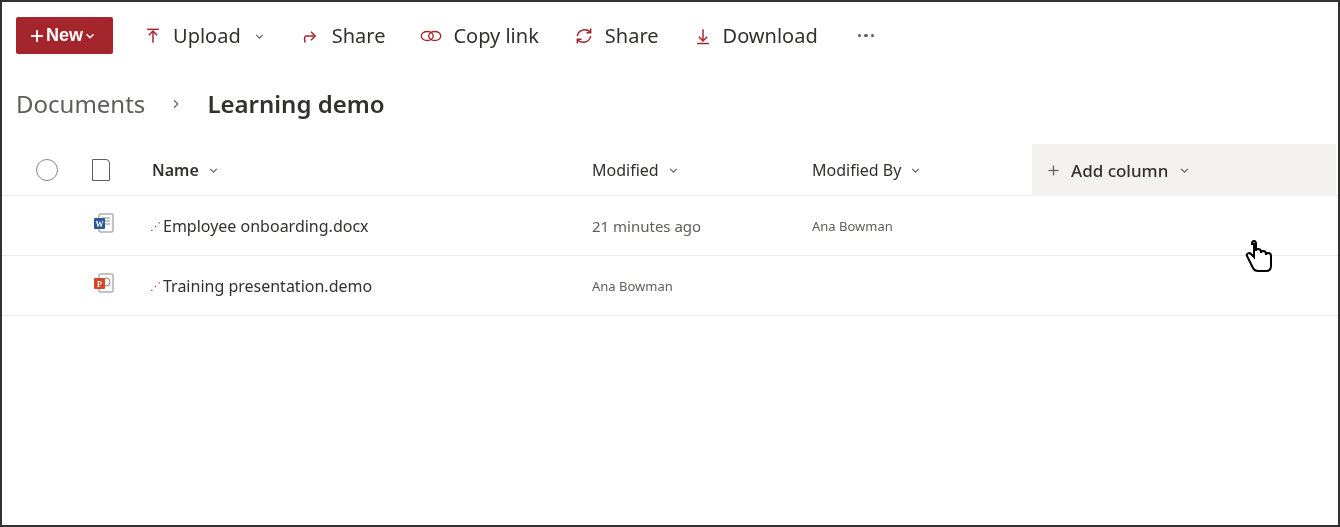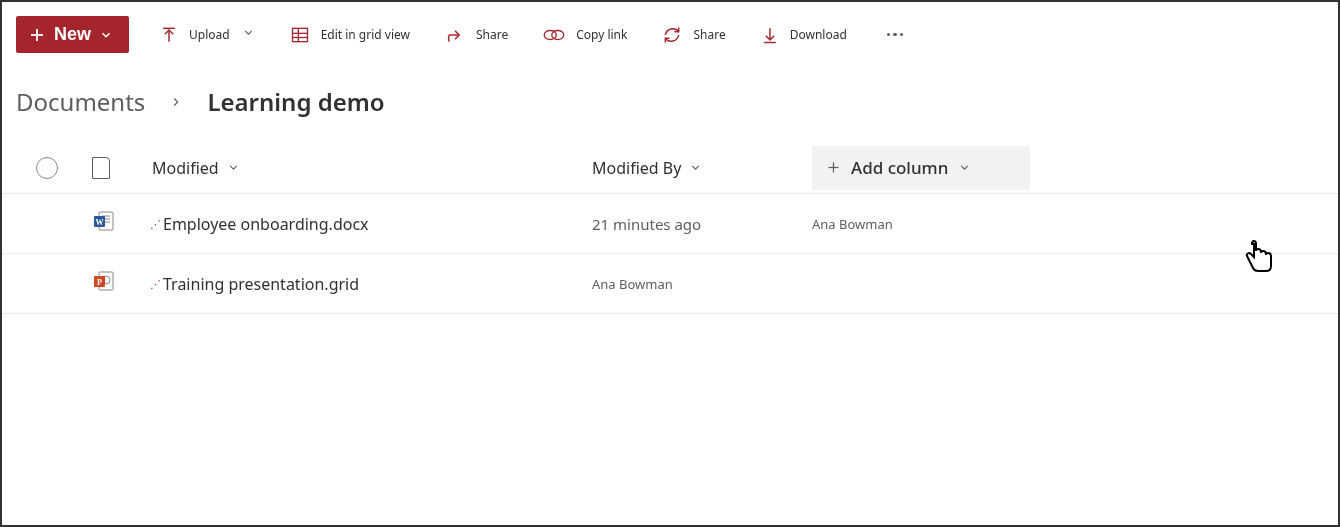--- a/index.html
+++ b/index.html
@@ -33,32 +33,31 @@
   .btn-primary {
     background: var(--accent);
     color: #fff;
     border: none;
     border-radius: 2px;
     padding: 8px 16px 8px 12px;
     font-size: 18px;
     font-weight: 600;
     display: inline-flex;
     align-items: center;
-    gap: 8px;
     cursor: pointer;
   }
   .btn-primary svg { stroke: #fff; }
   .cmd {
     display: inline-flex;
     align-items: center;
     gap: 10px;
     cursor: pointer;
     color: var(--text);
     padding: 6px 4px;
-    font-size: 12px;
+    font-size: 20px;
   }
   .cmd .icon-slot { color: var(--accent); display:inline-flex; }
   .cmd .chev { margin-left: 2px; color: var(--text-secondary);}
   .more-dots {
     display:inline-flex; gap:3px; cursor:pointer; padding:6px 10px;
   }
   .more-dots span {
     width:3.5px; height:3.5px; border-radius:50%; background:#605e5c;
   }
 
@@ -104,21 +103,21 @@
   }
   .chev-down {
     display:inline-block;
   }
   .add-column {
     display:flex; align-items:center; gap:10px;
     padding: 10px 14px;
     background: var(--hover-bg);
     cursor:pointer;
     margin-right: 2px;
-    height: 44px;
+    height: 52px;
     color:#605e5c;
     font-size:17px;
     position:relative;
   }
 
   .list-row {
     height: 60px;
     font-size:16px;
   }
   .list-row .name-cell {
@@ -168,31 +167,20 @@
         </svg>
     </span>
     <span>Upload</span>
     <span class="chev">
       <svg width="13" height="13" viewBox="0 0 24 24" fill="none" stroke="currentColor" stroke-width="2">
           <polyline points="6 9 12 15 18 9"></polyline>
         </svg>
     </span>
   </div>
 
-  <div class="cmd">
-    <span class="icon-slot">
-      <svg width="22" height="20" viewBox="0 0 24 24" fill="none" stroke="currentColor" stroke-width="1.6">
-        <rect x="3" y="4" width="18" height="16"></rect>
-          <line x1="3" y1="10" x2="21" y2="10"></line>
-          <line x1="3" y1="15" x2="21" y2="15"></line>
-          <line x1="10" y1="4" x2="10" y2="20"></line>
-      </svg>
-    </span>
-    <span>Edit in grid view</span>
-  </div>
 
   <div class="cmd">
     <span class="icon-slot">
       <svg width="22" height="20" viewBox="0 0 24 24" fill="none" stroke="currentColor" stroke-width="1.8">
         <path d="M5 12 A10 10 0 0 0 5 20"></path>
           <polyline points="5 12 16 12"></polyline>
           <polyline points="12 7 17 12 12 17"></polyline>
       </svg>
     </span>
     <span>Share</span>
@@ -245,20 +233,26 @@
         <polyline points="9 6 15 12 9 18"></polyline>
       </svg>
   </span>
   <span class="current">Learning demo</span>
 </div>
 
 <div class="list">
   <div class="list-header">
     <div class="select-circle"></div>
     <div class="file-header-icon"></div>
+    <div class="col">
+      <span>Name</span>
+      <svg class="chev-down" width="13" height="13" viewBox="0 0 24 24" fill="none" stroke="#605e5c" stroke-width="2">
+          <polyline points="6 9 12 15 18 9"></polyline>
+        </svg>
+    </div>
     <div class="col secondary">
       <span>Modified</span>
       <svg class="chev-down" width="13" height="13" viewBox="0 0 24 24" fill="none" stroke="#605e5c" stroke-width="2">
           <polyline points="6 9 12 15 18 9"></polyline>
         </svg>
     </div>
     <div class="col secondary">
       <span>Modified By</span>
       <svg class="chev-down" width="13" height="13" viewBox="0 0 24 24" fill="none" stroke="#605e5c" stroke-width="2">
           <polyline points="6 9 12 15 18 9"></polyline>
@@ -298,21 +292,21 @@
       <div class="list-row">
         <div></div>
         <div class="file-icon"><svg width="24" height="24" viewBox="0 0 24 24">
             <rect x="7" y="3" width="14" height="18" rx="1" fill="#fff" stroke="#8a8886" stroke-width="1"></rect>
             <circle cx="14" cy="11" r="4" fill="none" stroke="#8a8886"></circle>
             <rect x="2" y="7" width="11" height="11" rx="1" fill="#d24726"></rect>
             <text x="7.5" y="16" text-anchor="middle" fill="#fff" font-size="8" font-weight="700" font-family="Segoe UI">P</text>
           </svg></div>
         <div class="name-cell">
           <span class="new-dot">⋰</span>
-          <span>Training presentation.grid</span>
+          <span>Training presentation.demo</span>
         </div>
         <div class="author-cell">Ana Bowman</div>
         <div></div>
       </div>
     </div>
 </div>
 
 <svg class="cursor-hand" width="36" height="40" viewBox="0 0 36 40">
   <path d="M12 8 v13 l-3 -3 c-2 -2 -5 0 -4 2 l6 12 c1 2 3 3 5 3 h8 c3 0 5 -2 5 -5 v-10 c0 -2 -1 -3 -3 -3 c-1 0 -2 1 -2 2 v-1 c0 -2 -1 -3 -3 -3 c-1 0 -2 1 -2 2 v-1 c0 -2 -1 -3 -3 -3 c-1 0 -2 1 -2 2 v-7 c0 -2 -1 -3 -2 -3 c-1 0 -2 1 -2 3 z" fill="#fff" stroke="#000" stroke-width="2"></path>
 </svg>

